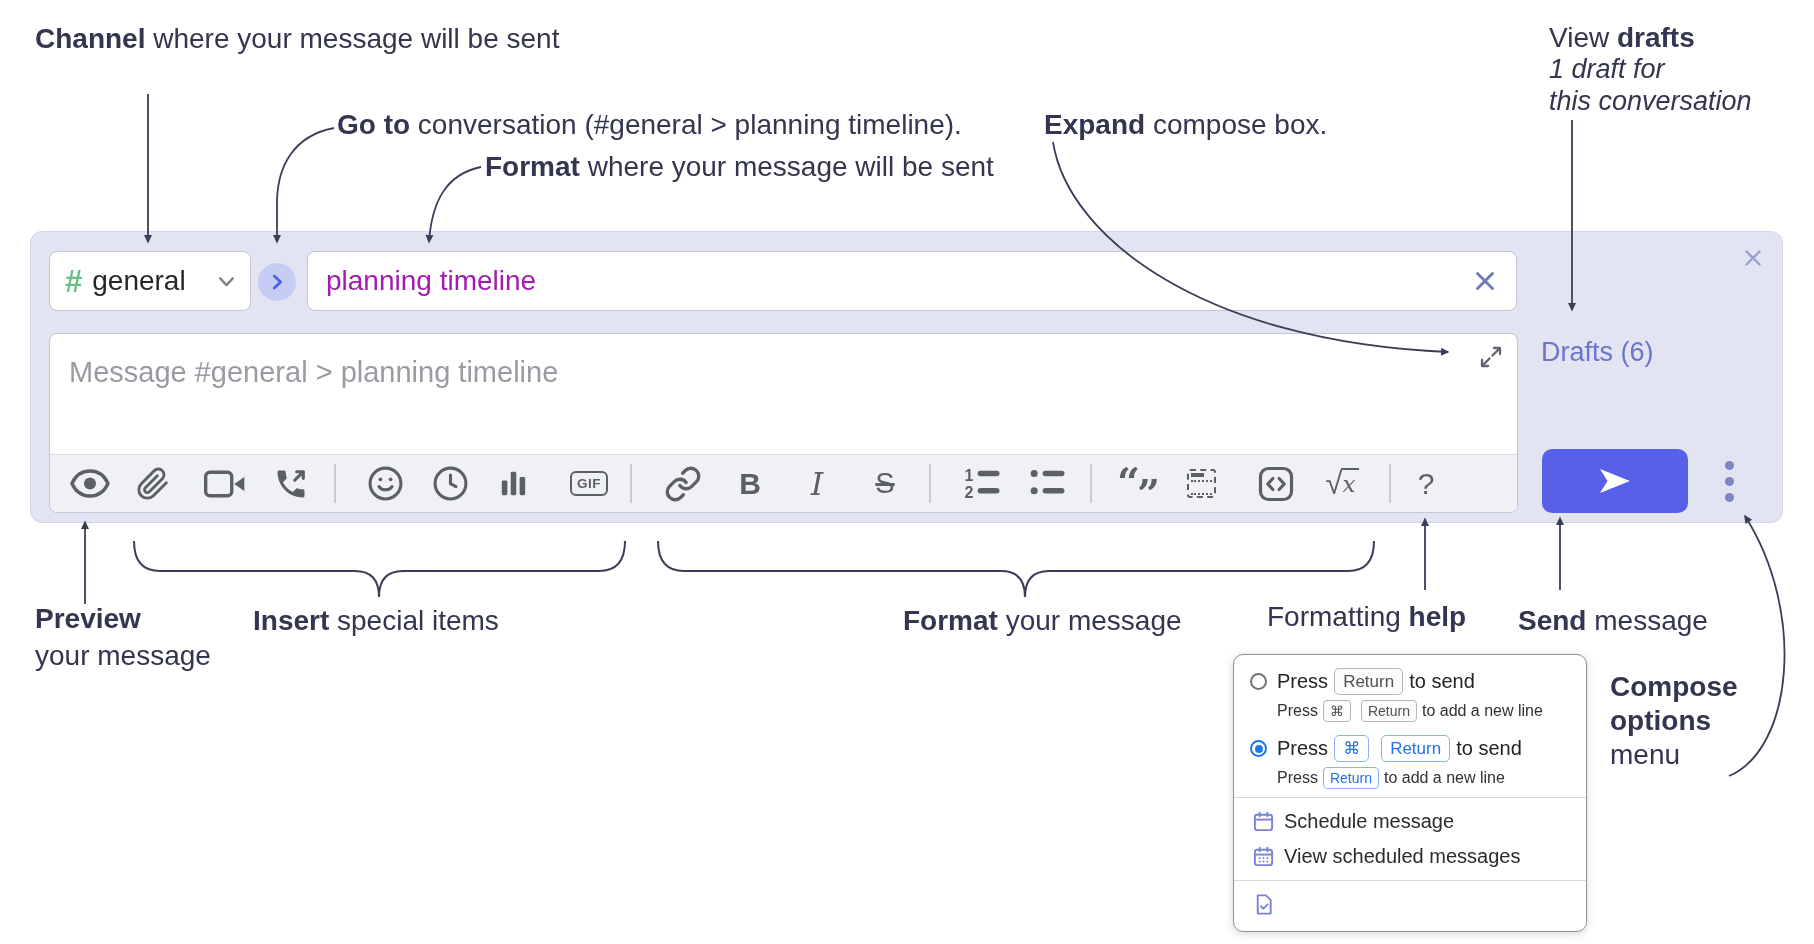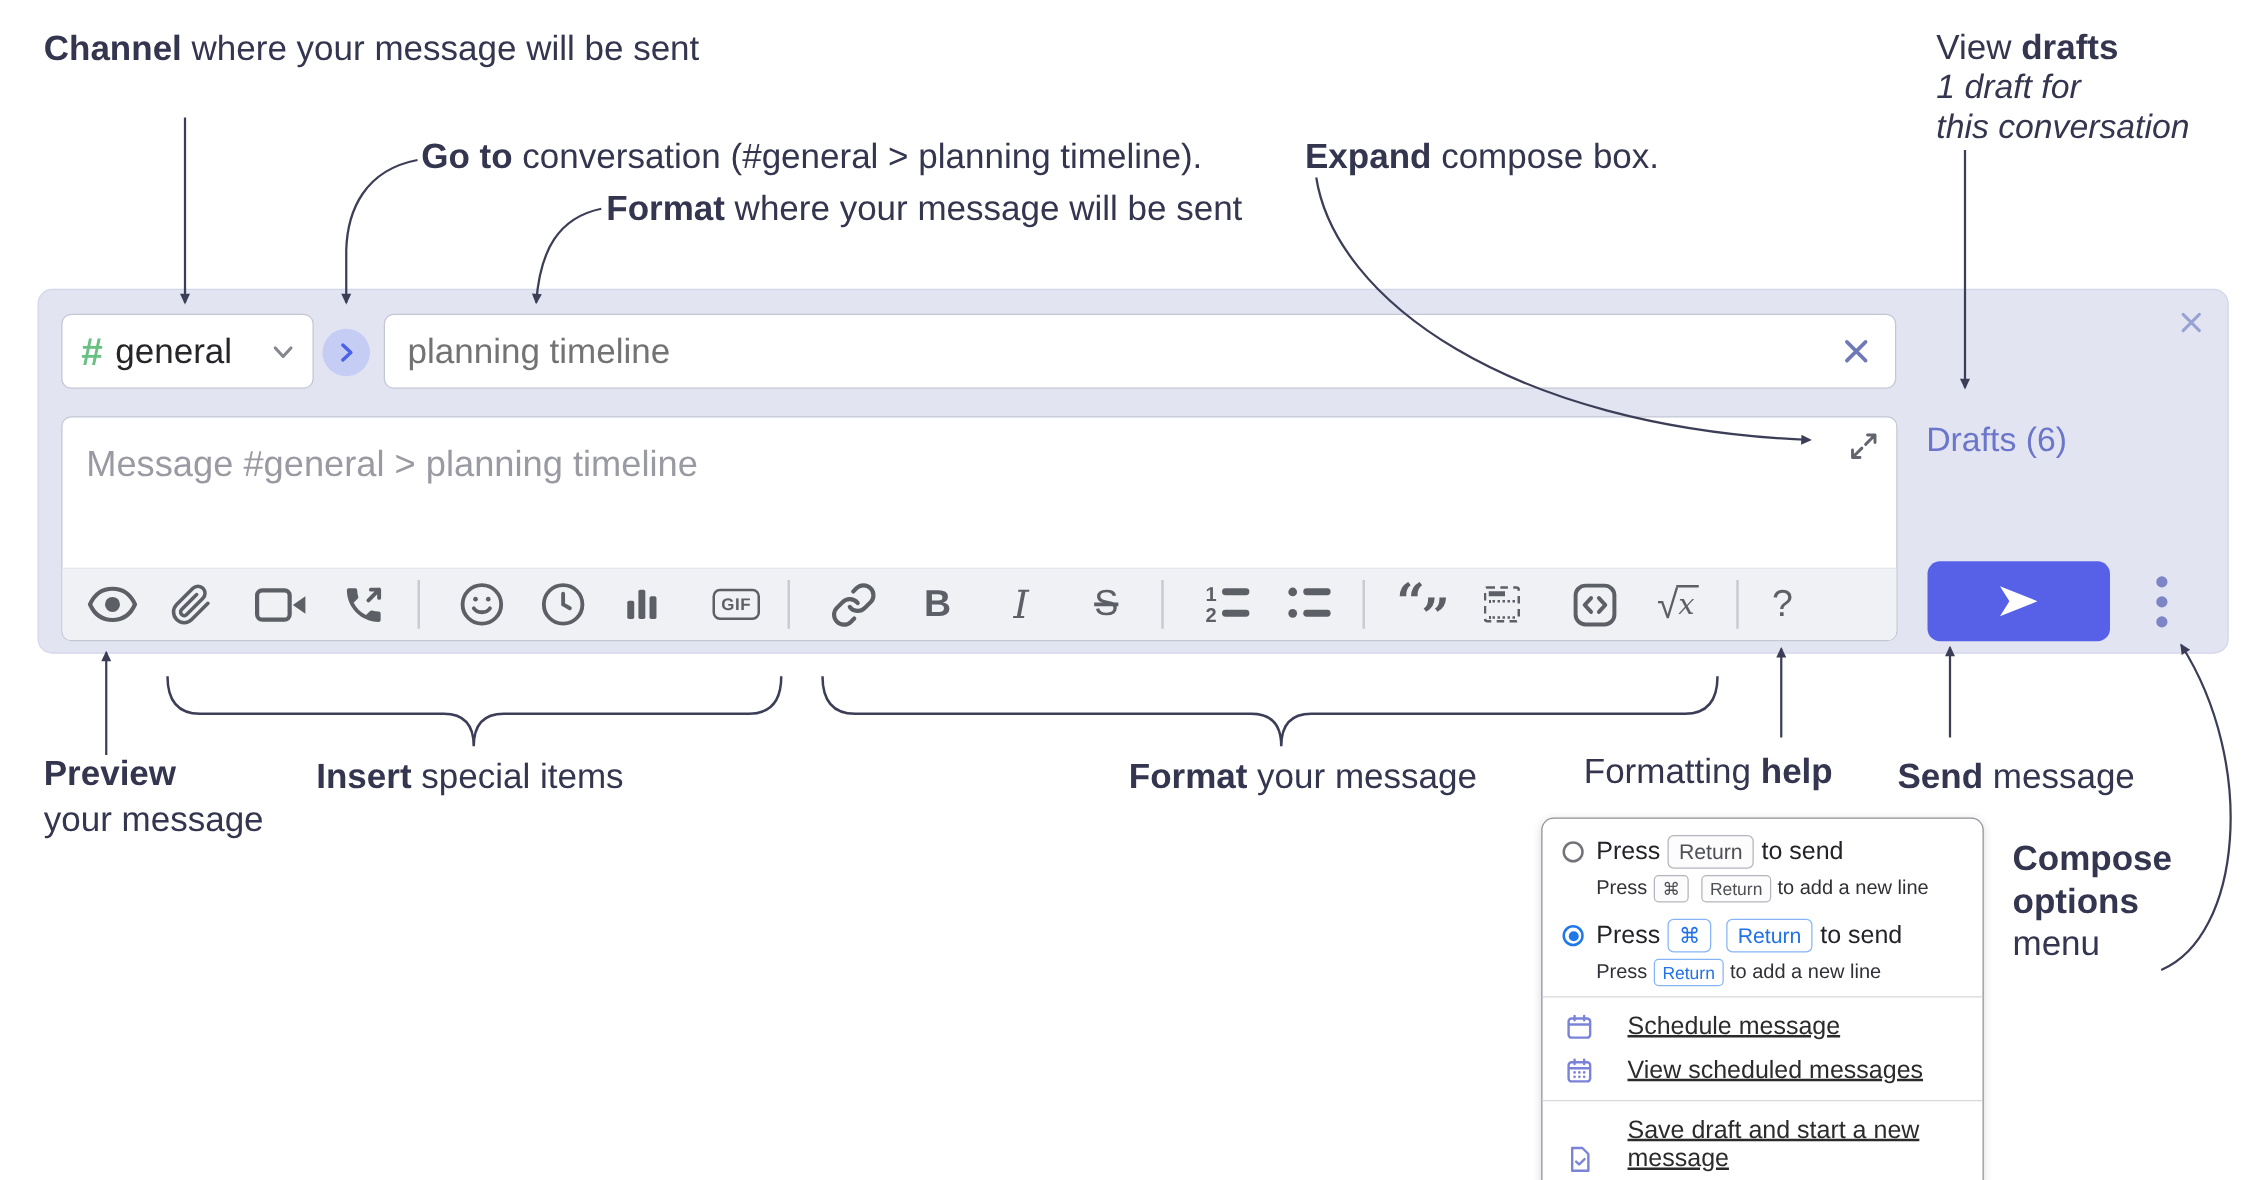--- a/index.html
+++ b/index.html
@@ -17,21 +17,21 @@
   .chan-sel{position:absolute;left:18px;top:19px;width:202px;height:60px;background:#fff;
             border:1px solid #c3c6d4;border-radius:8px;box-sizing:border-box;
             display:flex;align-items:center;padding:0 12px 0 15px;gap:10px;cursor:pointer;}
   .hash{color:#68c083;font-weight:700;font-size:31px;line-height:1;}
   .chan-name{font-size:28px;color:#26262a;}
   .chan-chev{margin-left:auto;color:#85878f;display:flex;}
   .goto-btn{position:absolute;left:227px;top:31px;width:38px;height:38px;border-radius:50%;
             background:#c5cdf5;display:flex;align-items:center;justify-content:center;border:none;cursor:pointer;}
   .topic-wrap{position:absolute;left:276px;top:19px;width:1210px;height:60px;}
   .topic-input{width:100%;height:100%;box-sizing:border-box;background:#fff;border:1px solid #c3c6d4;
-               border-radius:8px;font-family:"Liberation Sans",sans-serif;font-size:28px;color:#737373;
+               border-radius:8px;font-family:"Liberation Sans",sans-serif;font-size:28px;color:#a21caf;
                padding:0 56px 0 18px;outline:none;}
   .topic-clear{position:absolute;right:16px;top:14px;width:32px;height:32px;border:none;background:none;
                color:#6f79b8;cursor:pointer;display:flex;align-items:center;justify-content:center;padding:0;}
   .msgbox{position:absolute;left:18px;top:101px;width:1469px;height:180px;background:#fff;
           border:1px solid #c3c6d4;border-radius:8px;box-sizing:border-box;}
   .msg-ta{position:absolute;left:0;top:0;width:100%;height:122px;box-sizing:border-box;border:none;resize:none;
           outline:none;background:transparent;font-family:"Liberation Sans",sans-serif;font-size:29px;
           color:#333;padding:22px 60px 0 19px;}
   .msg-ta::placeholder{color:#9a9aa2;}
   .expand-btn{position:absolute;right:12px;top:9px;width:28px;height:28px;border:none;background:none;
@@ -75,21 +75,21 @@
   .opt-sub{display:flex;align-items:center;font-size:16px;color:#303036;margin:5px 0 0 27px;}
   .radio{width:17px;height:17px;border:2px solid #73747a;border-radius:50%;box-sizing:border-box;
          margin-right:10px;flex:none;position:relative;}
   .radio.sel{border-color:#1e78e8;}
   .radio.sel::after{content:"";position:absolute;inset:2.5px;background:#1e78e8;border-radius:50%;}
   .kbd{display:inline-block;border:1.5px solid #b4b5bd;border-radius:5px;background:#fcfcfd;color:#4f5056;
        padding:0 8px;line-height:25px;font-size:17px;margin:0 6px;}
   .opt-sub .kbd{line-height:20px;font-size:14px;padding:0 6px;margin:0 5px;border-radius:4px;}
   .kbd.blue{border-color:#85b5f8;color:#2272e8;background:#fff;}
   .mdiv{height:1px;background:#d8d8dc;margin:6px -16px 6px -16px;}
-  .mi{display:flex;align-items:flex-end;gap:27px;font-size:20px;color:#2b2b2b;padding:6px 2px;cursor:pointer;text-decoration:underline;}
+  .mi{display:flex;align-items:center;gap:9px;font-size:20px;color:#2b2b2b;padding:6px 2px;cursor:pointer;}
   .mi .mic{color:#7b83d8;display:flex;flex:none;}
 </style>
 </head>
 <body>
 
 <div class="ann" style="left:35px;top:22px;">
   <span class="b">Channel</span><span> where your message will be sent</span><br>
 </div>
 
 <div class="ann" style="left:337px;top:108px;">
@@ -402,21 +402,20 @@
 
   <div class="mdiv"></div>
 
   <div class="mi">
     <span class="mic">
       <svg width="23" height="23" viewBox="0 0 24 24" fill="none" stroke="currentColor" stroke-width="2" stroke-linejoin="round">
           <path d="M6 2.5 H14.5 L19.5 7.5 V21.5 H6 Z"></path>
           <path d="M9.3 13.8 L11.8 16.3 L16.3 11.8" stroke-linecap="round"></path>
         </svg>
     </span>
-    <span>Save draft and start a new message</span>
   </div>
 </div>
 
 <svg class="overlay" width="1814" height="944" viewBox="0 0 1814 944">
   <defs>
     <marker id="ah" markerWidth="10" markerHeight="10" refX="7.5" refY="4.5" orient="auto" markerUnits="userSpaceOnUse">
       <path d="M0.5 0.5 L9 4.5 L0.5 8.5 Z" fill="#3c3e57"></path>
     </marker>
   </defs>
   <g fill="none" stroke="#3c3e57" stroke-width="1.8">

